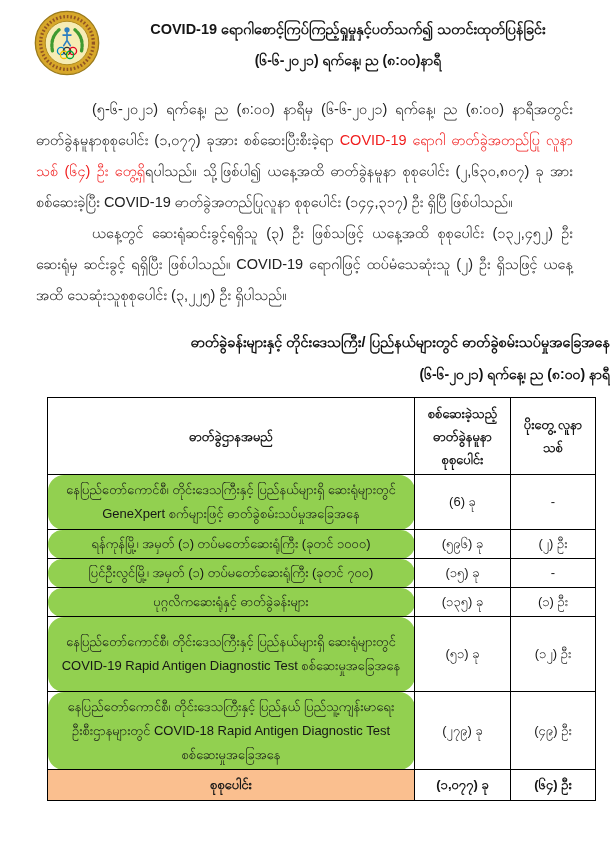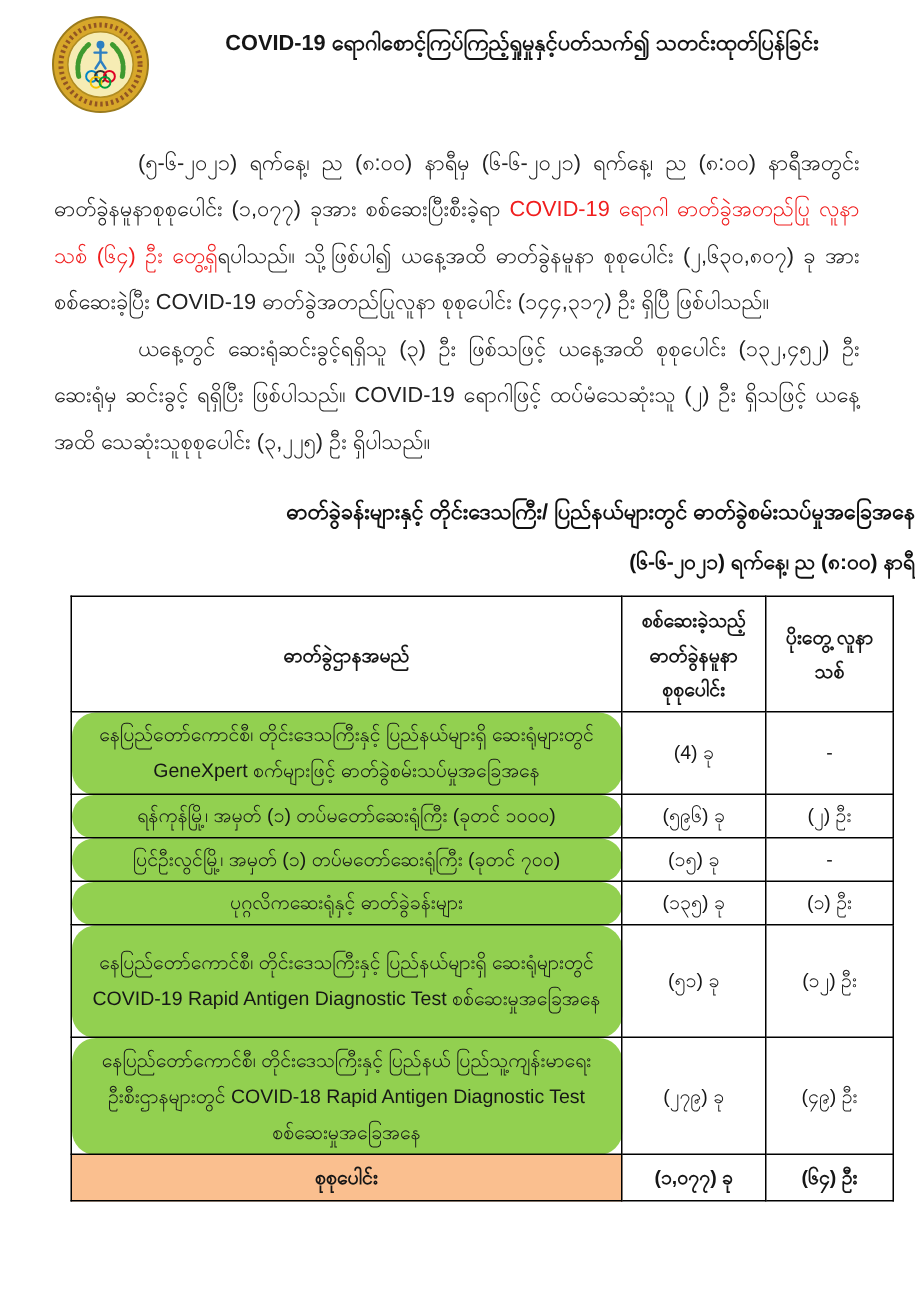--- a/index.html
+++ b/index.html
@@ -124,20 +124,21 @@
         <path d="M50,34 L50,46 M44,38 L56,38 M50,46 L45,54 M50,46 L55,54" fill="none" stroke="#2e7fc1" stroke-width="2.5" stroke-linecap="round"></path>
         <circle cx="41" cy="62" r="5.5" fill="none" stroke="#0085c7" stroke-width="2"></circle>
         <circle cx="50" cy="62" r="5.5" fill="none" stroke="#333333" stroke-width="2"></circle>
         <circle cx="59" cy="62" r="5.5" fill="none" stroke="#df0024" stroke-width="2"></circle>
         <circle cx="45.5" cy="68" r="5.5" fill="none" stroke="#f4c300" stroke-width="2"></circle>
         <circle cx="54.5" cy="68" r="5.5" fill="none" stroke="#009f3d" stroke-width="2"></circle>
       </svg>
     </div>
     <div class="titles">
       <div class="title-line1">COVID-19 ရောဂါစောင့်ကြပ်ကြည့်ရှုမှုနှင့်ပတ်သက်၍ သတင်းထုတ်ပြန်ခြင်း</div>
+      <div class="title-line2">(၆-၆-၂၀၂၁) ရက်နေ့၊ ည (၈:၀၀)နာရီ</div>
     </div>
   </div>
 
   <div class="body-text">
     <p class="para first"><span>(၅-၆-၂၀၂၁) ရက်နေ့၊ ည (၈:၀၀) နာရီမှ (၆-၆-၂၀၂၁) ရက်နေ့၊ ည (၈:၀၀) နာရီအတွင်း ဓာတ်ခွဲနမူနာစုစုပေါင်း (၁,၀၇၇) ခုအား စစ်ဆေးပြီးစီးခဲ့ရာ </span><span class="red">COVID-19 ရောဂါ ဓာတ်ခွဲအတည်ပြု လူနာသစ် (၆၄) ဦး တွေ့ရှိ</span><span>ရပါသည်။ သို့ဖြစ်ပါ၍ ယနေ့အထိ ဓာတ်ခွဲနမူနာ စုစုပေါင်း (၂,၆၃၀,၈၀၇) ခု အား စစ်ဆေးခဲ့ပြီး COVID-19 ဓာတ်ခွဲအတည်ပြုလူနာ စုစုပေါင်း (၁၄၄,၃၁၇) ဦး ရှိပြီ ဖြစ်ပါသည်။</span></p>
     <p class="para second">ယနေ့တွင် ဆေးရုံဆင်းခွင့်ရရှိသူ (၃) ဦး ဖြစ်သဖြင့် ယနေ့အထိ စုစုပေါင်း (၁၃၂,၄၅၂) ဦး ဆေးရုံမှ ဆင်းခွင့် ရရှိပြီး ဖြစ်ပါသည်။ COVID-19 ရောဂါဖြင့် ထပ်မံသေဆုံးသူ (၂) ဦး ရှိသဖြင့် ယနေ့အထိ သေဆုံးသူစုစုပေါင်း (၃,၂၂၅) ဦး ရှိပါသည်။</p>
   </div>
 
   <div class="table-title">
     <div class="tt1">ဓာတ်ခွဲခန်းများနှင့် တိုင်းဒေသကြီး/ ပြည်နယ်များတွင် ဓာတ်ခွဲစမ်းသပ်မှုအခြေအနေ</div>
@@ -151,21 +152,21 @@
         <col class="c3">
       </colgroup>
     <tbody>
         <tr class="hdr">
       <th>ဓာတ်ခွဲဌာနအမည်</th>
       <th>စစ်ဆေးခဲ့သည့် ဓာတ်ခွဲနမူနာ စုစုပေါင်း</th>
       <th>ပိုးတွေ့ လူနာသစ်</th>
     </tr>
     <tr class="r1">
       <td class="lab">နေပြည်တော်ကောင်စီ၊ တိုင်းဒေသကြီးနှင့် ပြည်နယ်များရှိ ဆေးရုံများတွင် GeneXpert စက်များဖြင့် ဓာတ်ခွဲစမ်းသပ်မှုအခြေအနေ</td>
-      <td class="val">(4) ခု</td>
+      <td class="val">(6) ခု</td>
       <td class="val">-</td>
     </tr>
     <tr class="r2">
       <td class="lab">ရန်ကုန်မြို့၊ အမှတ် (၁) တပ်မတော်ဆေးရုံကြီး (ခုတင် ၁၀၀၀)</td>
       <td class="val">(၅၉၆) ခု</td>
       <td class="val">(၂) ဦး</td>
     </tr>
     <tr class="r3">
       <td class="lab">ပြင်ဦးလွင်မြို့၊ အမှတ် (၁) တပ်မတော်ဆေးရုံကြီး (ခုတင် ၇၀၀)</td>
       <td class="val">(၁၅) ခု</td>

